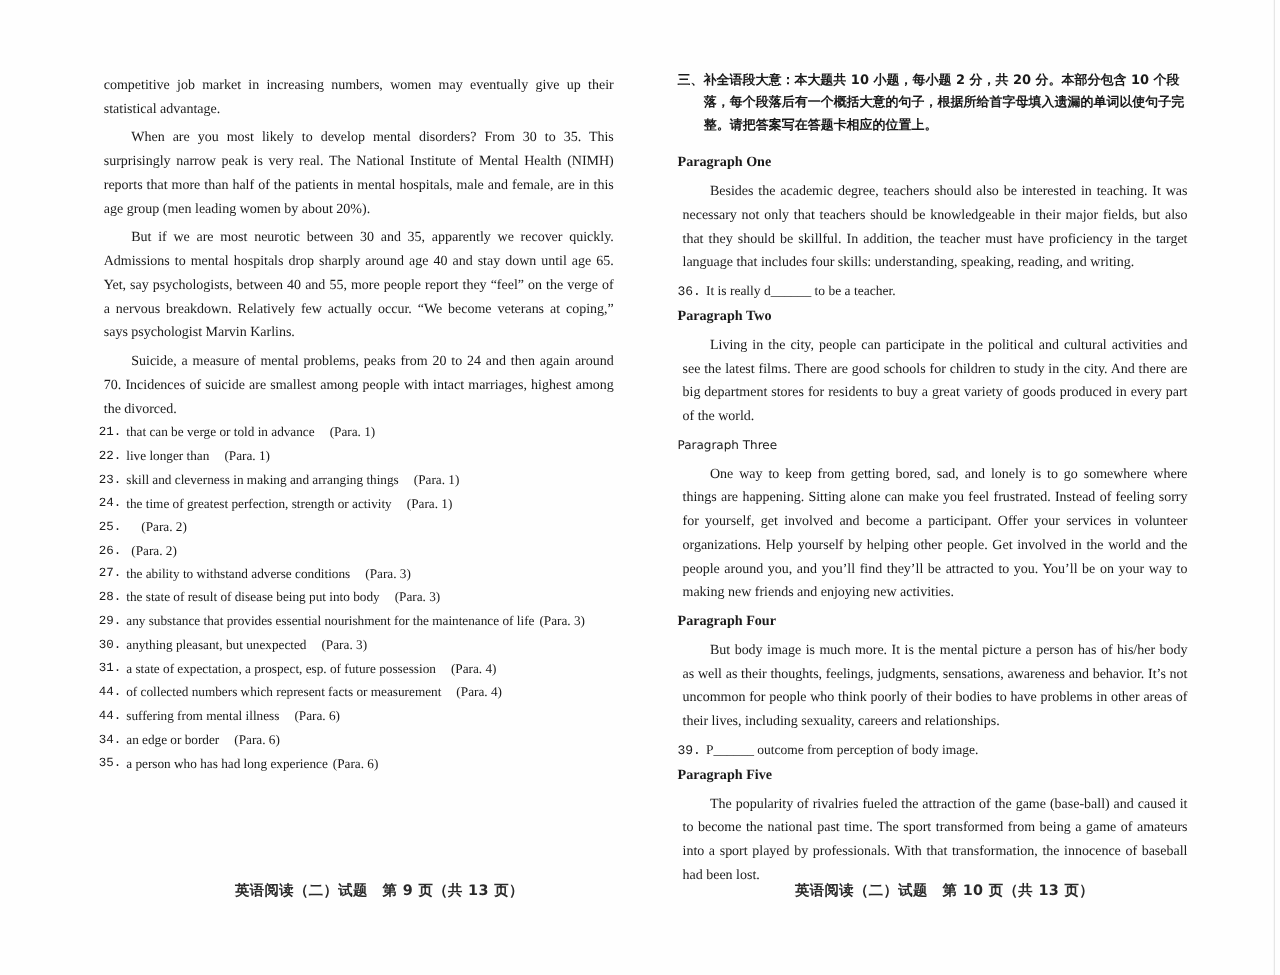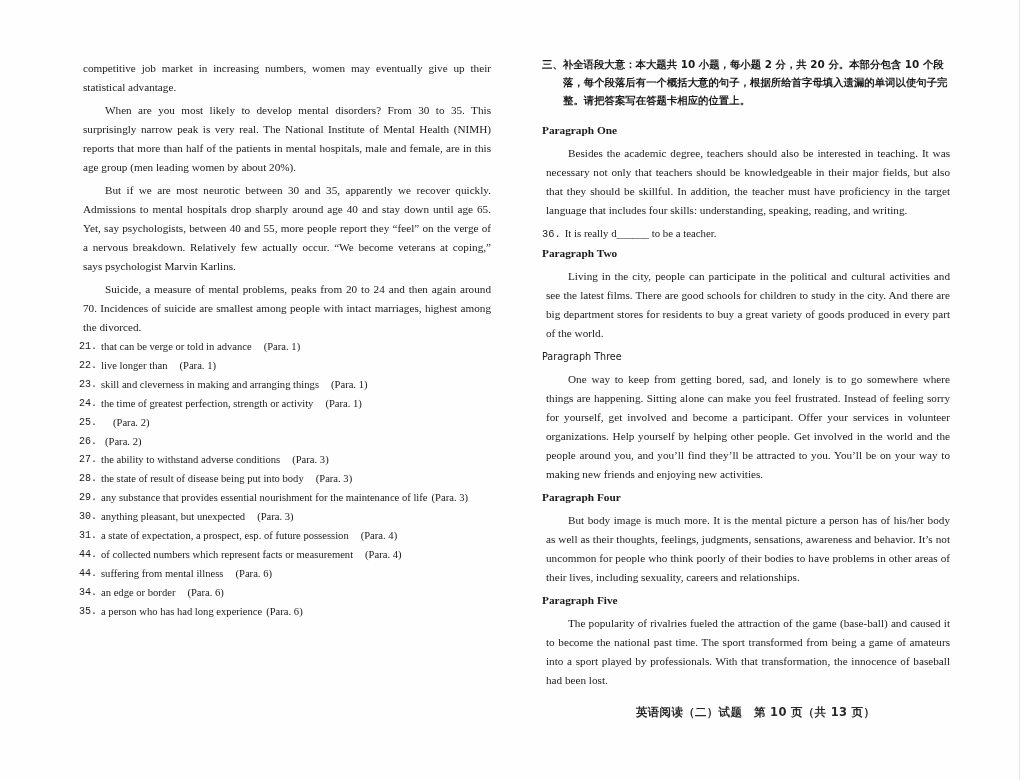--- a/index.html
+++ b/index.html
@@ -122,38 +122,40 @@
         <span class="def">an edge or border</span>
         <span class="para">(Para. 6)</span>
       </li>
     <li>
         <span class="num">35.</span>
         <span class="def">a person who has had long experience</span>
         <span class="para" style="margin-left:4px">(Para. 6)</span>
       </li>
   </ul>
 
+  <div class="footer" id="footer-left">英语阅读（二）试题　第 9 页（共 13 页）</div>
 </div>
 
 <div class="page" id="page-right">
   <div class="block" style="top:55px;">
     <div class="instr instr-wrap">三、补全语段大意：本大题共 10 小题，每小题 2 分，共 20 分。本部分包含 10 个段落，每个段落后有一个概括大意的句子，根据所给首字母填入遗漏的单词以使句子完整。请把答案写在答题卡相应的位置上。</div>
 
     <p class="heading" style="margin-top:12px">Paragraph One</p>
     <p class="p indent">Besides the academic degree, teachers should also be interested in teaching. It was necessary not only that teachers should be knowledgeable in their major fields, but also that they should be skillful. In addition, the teacher must have proficiency in the target language that includes four skills: understanding, speaking, reading, and writing.</p>
     <p class="q"><span class="num">36.</span><span>It is really d______ to be a teacher.</span></p>
 
     <p class="heading">Paragraph Two</p>
     <p class="p indent">Living in the city, people can participate in the political and cultural activities and see the latest films. There are good schools for children to study in the city. And there are big department stores for residents to buy a great variety of goods produced in every part of the world.</p>
 
     <p class="heading sans">Paragraph Three</p>
     <p class="p indent">One way to keep from getting bored, sad, and lonely is to go somewhere where things are happening. Sitting alone can make you feel frustrated. Instead of feeling sorry for yourself, get involved and become a participant. Offer your services in volunteer organizations. Help yourself by helping other people. Get involved in the world and the people around you, and you’ll find they’ll be attracted to you. You’ll be on your way to making new friends and enjoying new activities.</p>
 
     <p class="heading">Paragraph Four</p>
     <p class="p indent">But body image is much more. It is the mental picture a person has of his/her body as well as their thoughts, feelings, judgments, sensations, awareness and behavior. It’s not uncommon for people who think poorly of their bodies to have problems in other areas of their lives, including sexuality, careers and relationships.</p>
+    <p class="q"><span class="num">39.</span><span>P______ outcome from perception of body image.</span></p>
 
     <p class="heading">Paragraph Five</p>
     <p class="p indent">The popularity of rivalries fueled the attraction of the game (base-ball) and caused it to become the national past time. The sport transformed from being a game of amateurs into a sport played by professionals. With that transformation, the innocence of baseball had been lost.</p>
   </div>
 
   <div class="footer" id="footer-right">英语阅读（二）试题　第 10 页（共 13 页）</div>
 </div>
 
 <div class="edge-line"></div>
 

